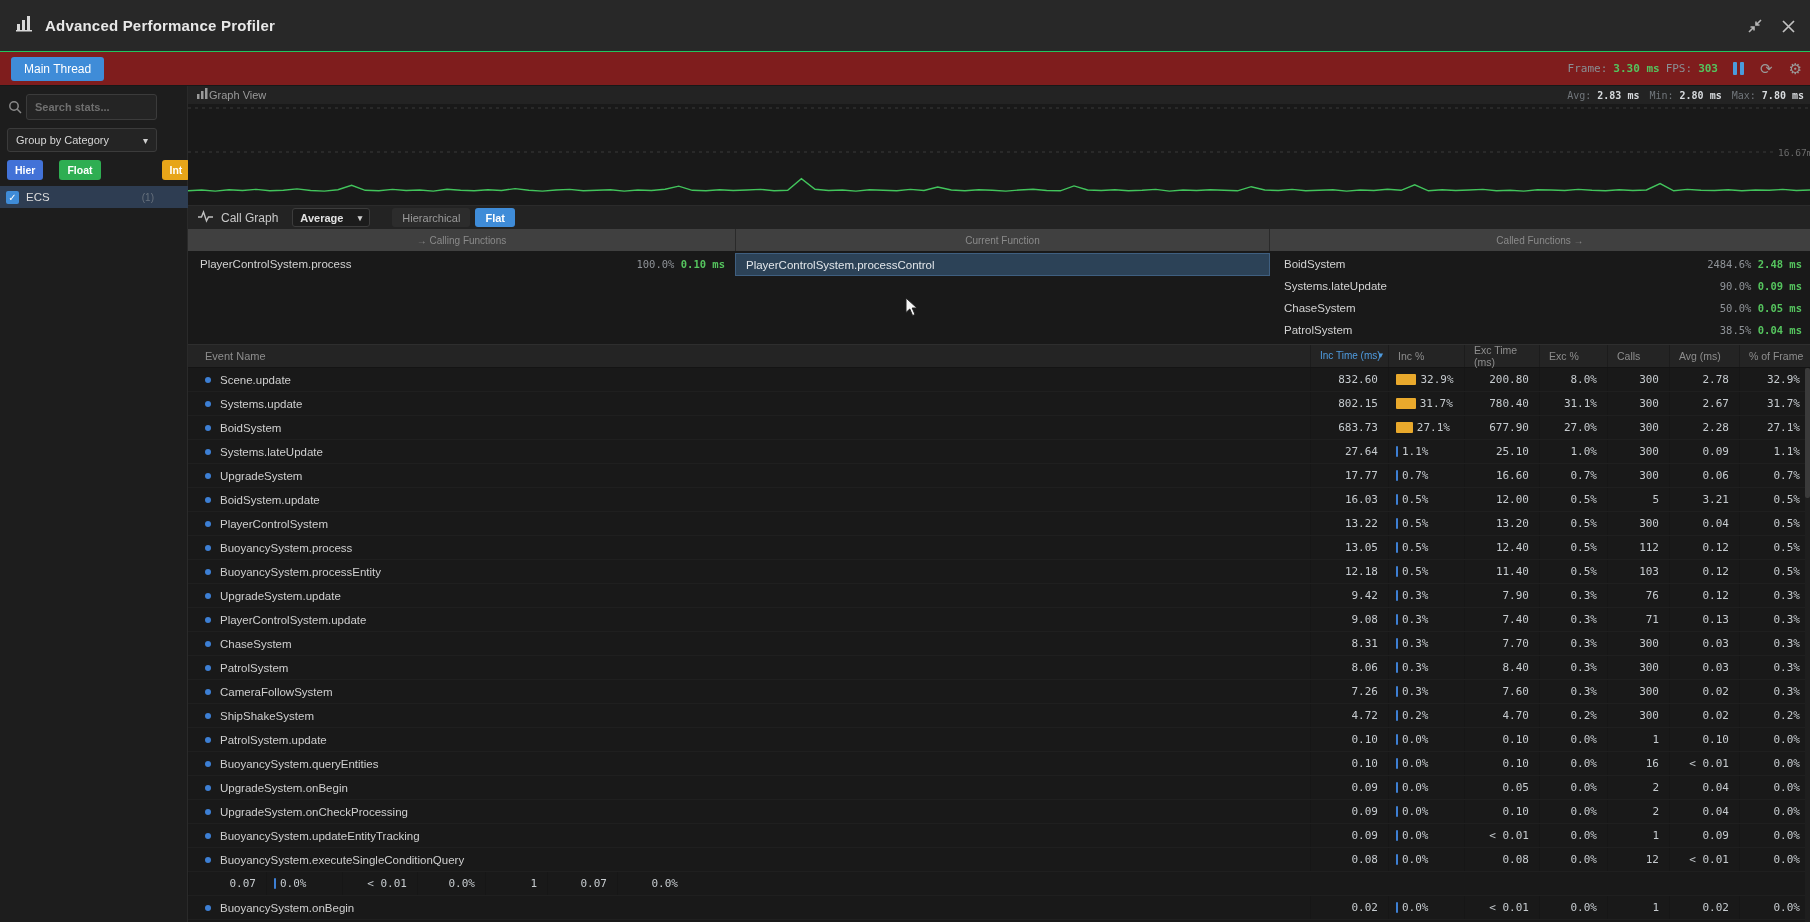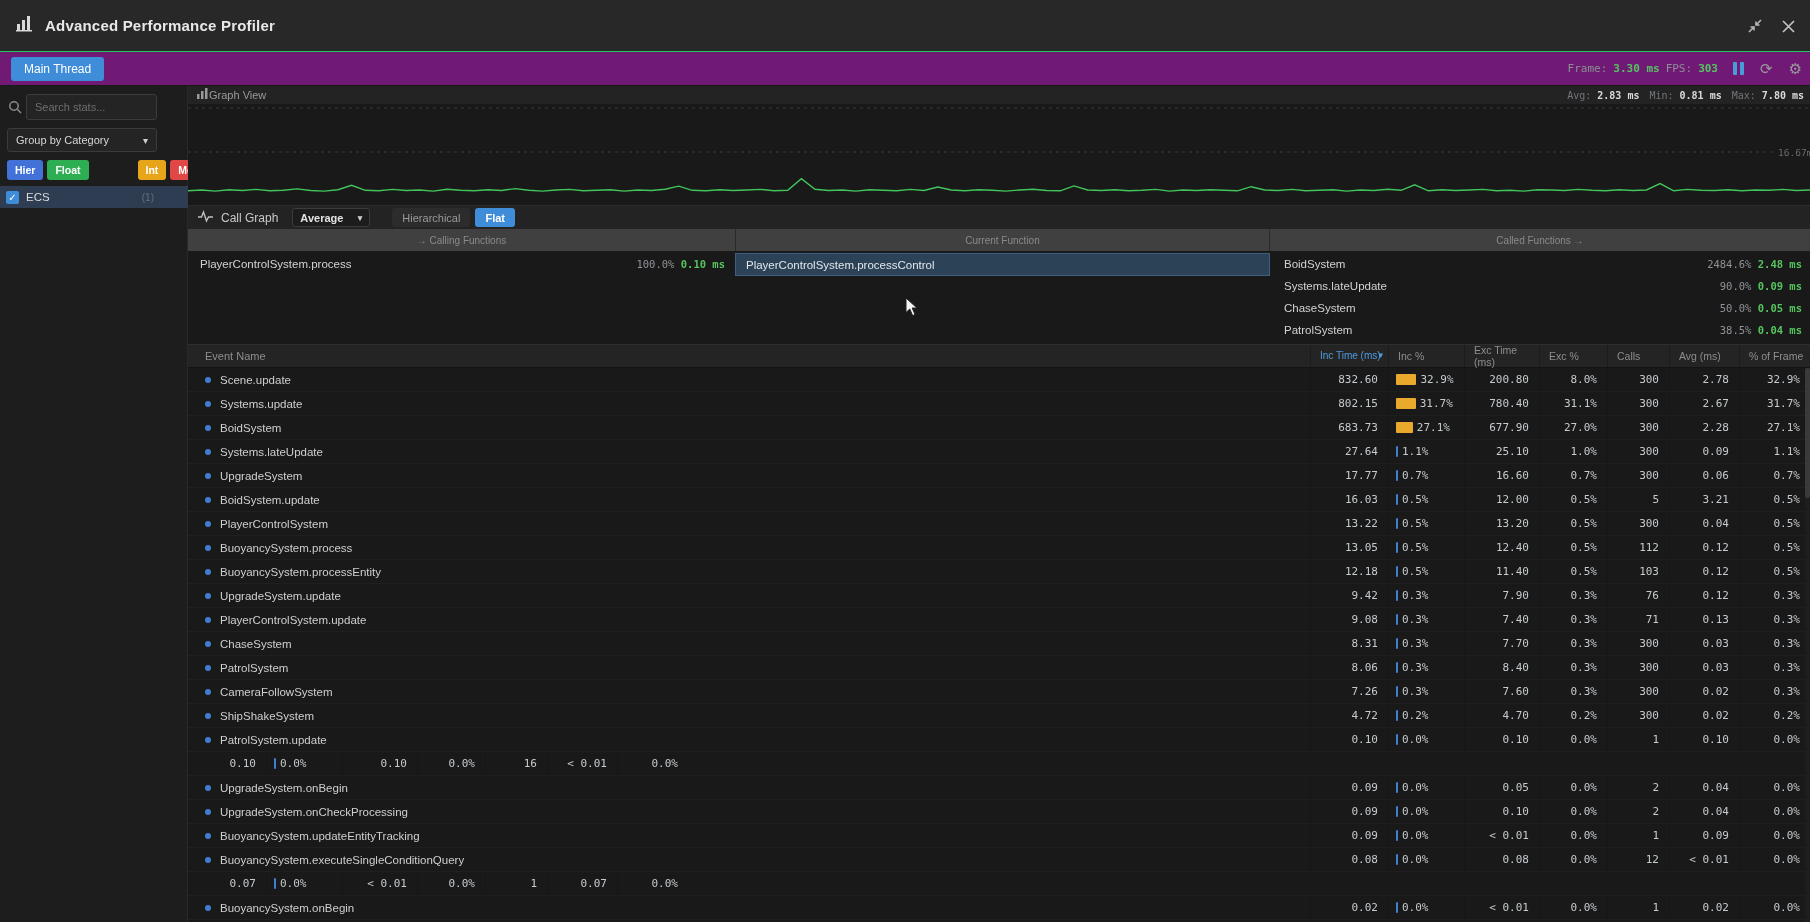--- a/index.html
+++ b/index.html
@@ -10,46 +10,46 @@
   
   .titlebar { position:absolute; left:0; top:0; width:1810px; height:52px;
     background:#282828; border-bottom:1px solid #22c55e; display:flex; align-items:center; }
   .titlebar .app-icon { margin-left:16px; }
   .titlebar h1 { font-size:15px; font-weight:bold; color:#e8e8e8; margin-left:12px; letter-spacing:.2px; }
   .win-btns { position:absolute; right:14px; top:0; height:52px; display:flex; align-items:center; gap:18px; }
   .win-btn { color:#b5b5b5; cursor:pointer; display:flex; align-items:center; }
 
   
   .threadbar { position:absolute; left:0; top:52px; width:1810px; height:34px;
-    background:#701a75; border-bottom:1px solid #181818; display:flex; align-items:center; }
+    background:#7f1d1d; border-bottom:1px solid #181818; display:flex; align-items:center; }
   .thread-btn { margin-left:11px; background:#3f8cd8; color:#fff; font-size:12px;
     padding:5px 13px; border-radius:3px; border:none; cursor:pointer; }
   .frame-stats { position:absolute; right:92px; display:flex; gap:6px; align-items:center;
     font-size:11px; }
   .frame-stats .lbl { color:#8a8f94; }
   .frame-stats .val { color:#55c45e; font-weight:bold; }
   .tb-icons { position:absolute; right:8px; display:flex; gap:16px; align-items:center; }
   .pause-icon { display:flex; gap:3px; cursor:pointer; }
   .pause-icon i { display:block; width:4px; height:13px; background:#4a9bdc; border-radius:1px; }
   .glyph-btn { color:#9a9a9a; font-size:15px; cursor:pointer; line-height:1; }
 
   
   .sidebar { position:absolute; left:0; top:86px; width:188px; bottom:0;
     background:#1d1d1d; border-right:1px solid #2a2a2a; }
   .search-row { position:absolute; left:0; top:8px; width:188px; height:26px; }
   .search-row svg { position:absolute; left:8px; top:6px; }
   .search-input { position:absolute; left:26px; top:0; width:131px; height:26px;
     background:#242424; border:1px solid #3b3b3b; border-radius:3px; color:#a9a9a9;
-    font-size:11px; padding:0 8px; outline:none; font-family:"Liberation Sans",sans-serif; }
+    font-size:11px; padding:0 8px; outline:none; font-family:"Liberation Sans",sans-serif;font-weight:bold; }
   .search-input::placeholder { color:#6f6f6f; }
   .group-select { position:absolute; left:7px; top:42px; width:150px; height:24px;
     background:#242424; border:1px solid #3b3b3b; border-radius:3px; color:#d6d6d6;
     font-size:11px; display:flex; align-items:center; padding:0 8px; cursor:pointer; }
   .group-select .chev { margin-left:auto; color:#cfcfcf; font-size:10px; }
-  .chips { position:absolute; left:7px; top:74px; display:flex; gap:4px; }
+  .chips { position:absolute; left:7px; top:74px; display:flex; gap:16px; }
   .chip { color:#fff; font-size:10.5px; font-weight:bold; padding:4px 8px; border-radius:3px; cursor:pointer; }
   .cat-list { position:absolute; left:0; top:100px; width:188px; }
   .cat-item { height:22px; background:#2e3d52; display:flex; align-items:center; padding:0 6px; cursor:pointer; }
   .checkbox { width:13px; height:13px; background:#3f8cd8; border-radius:2px; color:#fff;
     font-size:10px; line-height:13px; text-align:center; }
   .cat-item .cat-label { margin-left:7px; font-size:11.5px; color:#dcdcdc; }
   .cat-item .cat-count { margin-left:auto; margin-right:28px; font-size:10px; color:#66707c; }
 
   
   .main { position:absolute; left:188px; top:86px; right:0; bottom:0; }
@@ -204,21 +204,21 @@
           <g fill="#9a9a9a">
             <rect x="0" y="6" width="2.5" height="5"></rect>
             <rect x="4" y="3" width="2.5" height="8"></rect>
             <rect x="8" y="0" width="2.5" height="11"></rect>
           </g>
         </svg>
     </span>
     <span class="gh-title">Graph View</span>
     <div class="gh-stats mono">
       <span><span class="lbl">Avg:</span> <span class="val">2.83 ms</span></span>
-      <span><span class="lbl">Min:</span> <span class="val">0.81 ms</span></span>
+      <span><span class="lbl">Min:</span> <span class="val">2.80 ms</span></span>
       <span><span class="lbl">Max:</span> <span class="val">7.80 ms</span></span>
     </div>
   </div>
 
   <div class="graph-area">
     <svg width="1622" height="101" viewBox="0 0 1622 101">
       <line x1="0" y1="4" x2="1622" y2="4" stroke="#3a3a3a" stroke-dasharray="3 4" stroke-width="1"></line>
       <line x1="0" y1="48" x2="1586" y2="48" stroke="#3a3a3a" stroke-dasharray="3 4" stroke-width="1"></line>
       <text x="1590" y="51.5" fill="#6a6a6a" font-size="9.5" font-family="DejaVu Sans Mono, monospace">16.67ms</text>
       <polyline fill="none" stroke="#42c45c" stroke-width="1.4" points="0.0,86.8 13.6,86.0 27.3,87.1 40.9,85.7 54.5,86.5 68.2,85.4 81.8,86.8 95.4,86.3 109.0,84.9 122.7,86.5 136.3,87.1 149.9,85.7 163.6,81.3 177.2,86.3 190.8,86.8 204.5,85.4 218.1,86.5 231.7,86.0 245.3,87.1 259.0,85.2 272.6,86.3 286.2,86.8 299.9,85.7 313.5,86.5 327.1,84.6 340.8,86.3 354.4,87.1 368.0,86.0 381.6,85.4 395.3,86.8 408.9,86.3 422.5,85.7 436.2,87.1 449.8,86.0 463.4,86.5 477.1,85.2 490.7,82.1 504.3,86.3 517.9,86.8 531.6,85.7 545.2,86.5 558.8,86.0 572.5,85.4 586.1,86.8 599.7,86.3 613.4,74.7 627.0,85.2 640.6,86.5 654.3,86.0 667.9,87.1 681.5,85.7 695.1,86.3 708.8,86.8 722.4,85.4 736.0,86.5 749.7,83.0 763.3,86.0 776.9,86.8 790.6,85.7 804.2,86.3 817.8,87.1 831.4,86.0 845.1,85.2 858.7,86.5 872.3,86.8 886.0,81.9 899.6,86.0 913.2,86.5 926.9,85.7 940.5,86.8 954.1,86.3 967.7,85.4 981.4,87.1 995.0,86.0 1008.6,86.5 1022.3,85.7 1035.9,86.3 1049.5,86.8 1063.2,82.7 1076.8,86.0 1090.4,86.5 1104.1,85.4 1117.7,86.8 1131.3,86.3 1144.9,85.7 1158.6,87.1 1172.2,86.0 1185.8,86.5 1199.5,85.2 1213.1,86.3 1226.7,80.8 1240.4,86.8 1254.0,85.7 1267.6,86.5 1281.2,86.0 1294.9,85.4 1308.5,86.8 1322.1,86.3 1335.8,87.1 1349.4,85.7 1363.0,86.0 1376.7,86.5 1390.3,85.4 1403.9,86.3 1417.5,86.8 1431.2,85.7 1444.8,86.5 1458.4,86.0 1472.1,79.6 1485.7,86.8 1499.3,85.4 1513.0,86.3 1526.6,86.5 1540.2,85.7 1553.8,86.8 1567.5,86.0 1581.1,86.3 1594.7,85.4 1608.4,86.5 1622.0,86.0"></polyline>
@@ -491,20 +491,21 @@
           <span class="bar blue"></span>
           <span>0.0%</span>
         </div>
        <div class="td num w2">0.10</div>
        <div class="td num w3">0.0%</div>
        <div class="td num w4">1</div>
        <div class="td num w5">0.10</div>
        <div class="td num w6">0.0%</div>
      </div>
       <div class="tr">
+       <div class="td name"><span class="dot"></span>BuoyancySystem.queryEntities</div>
        <div class="td num w0">0.10</div>
        <div class="td incp w1">
           <span class="bar blue"></span>
           <span>0.0%</span>
         </div>
        <div class="td num w2">0.10</div>
        <div class="td num w3">0.0%</div>
        <div class="td num w4">16</div>
        <div class="td num w5">&lt; 0.01</div>
        <div class="td num w6">0.0%</div>

